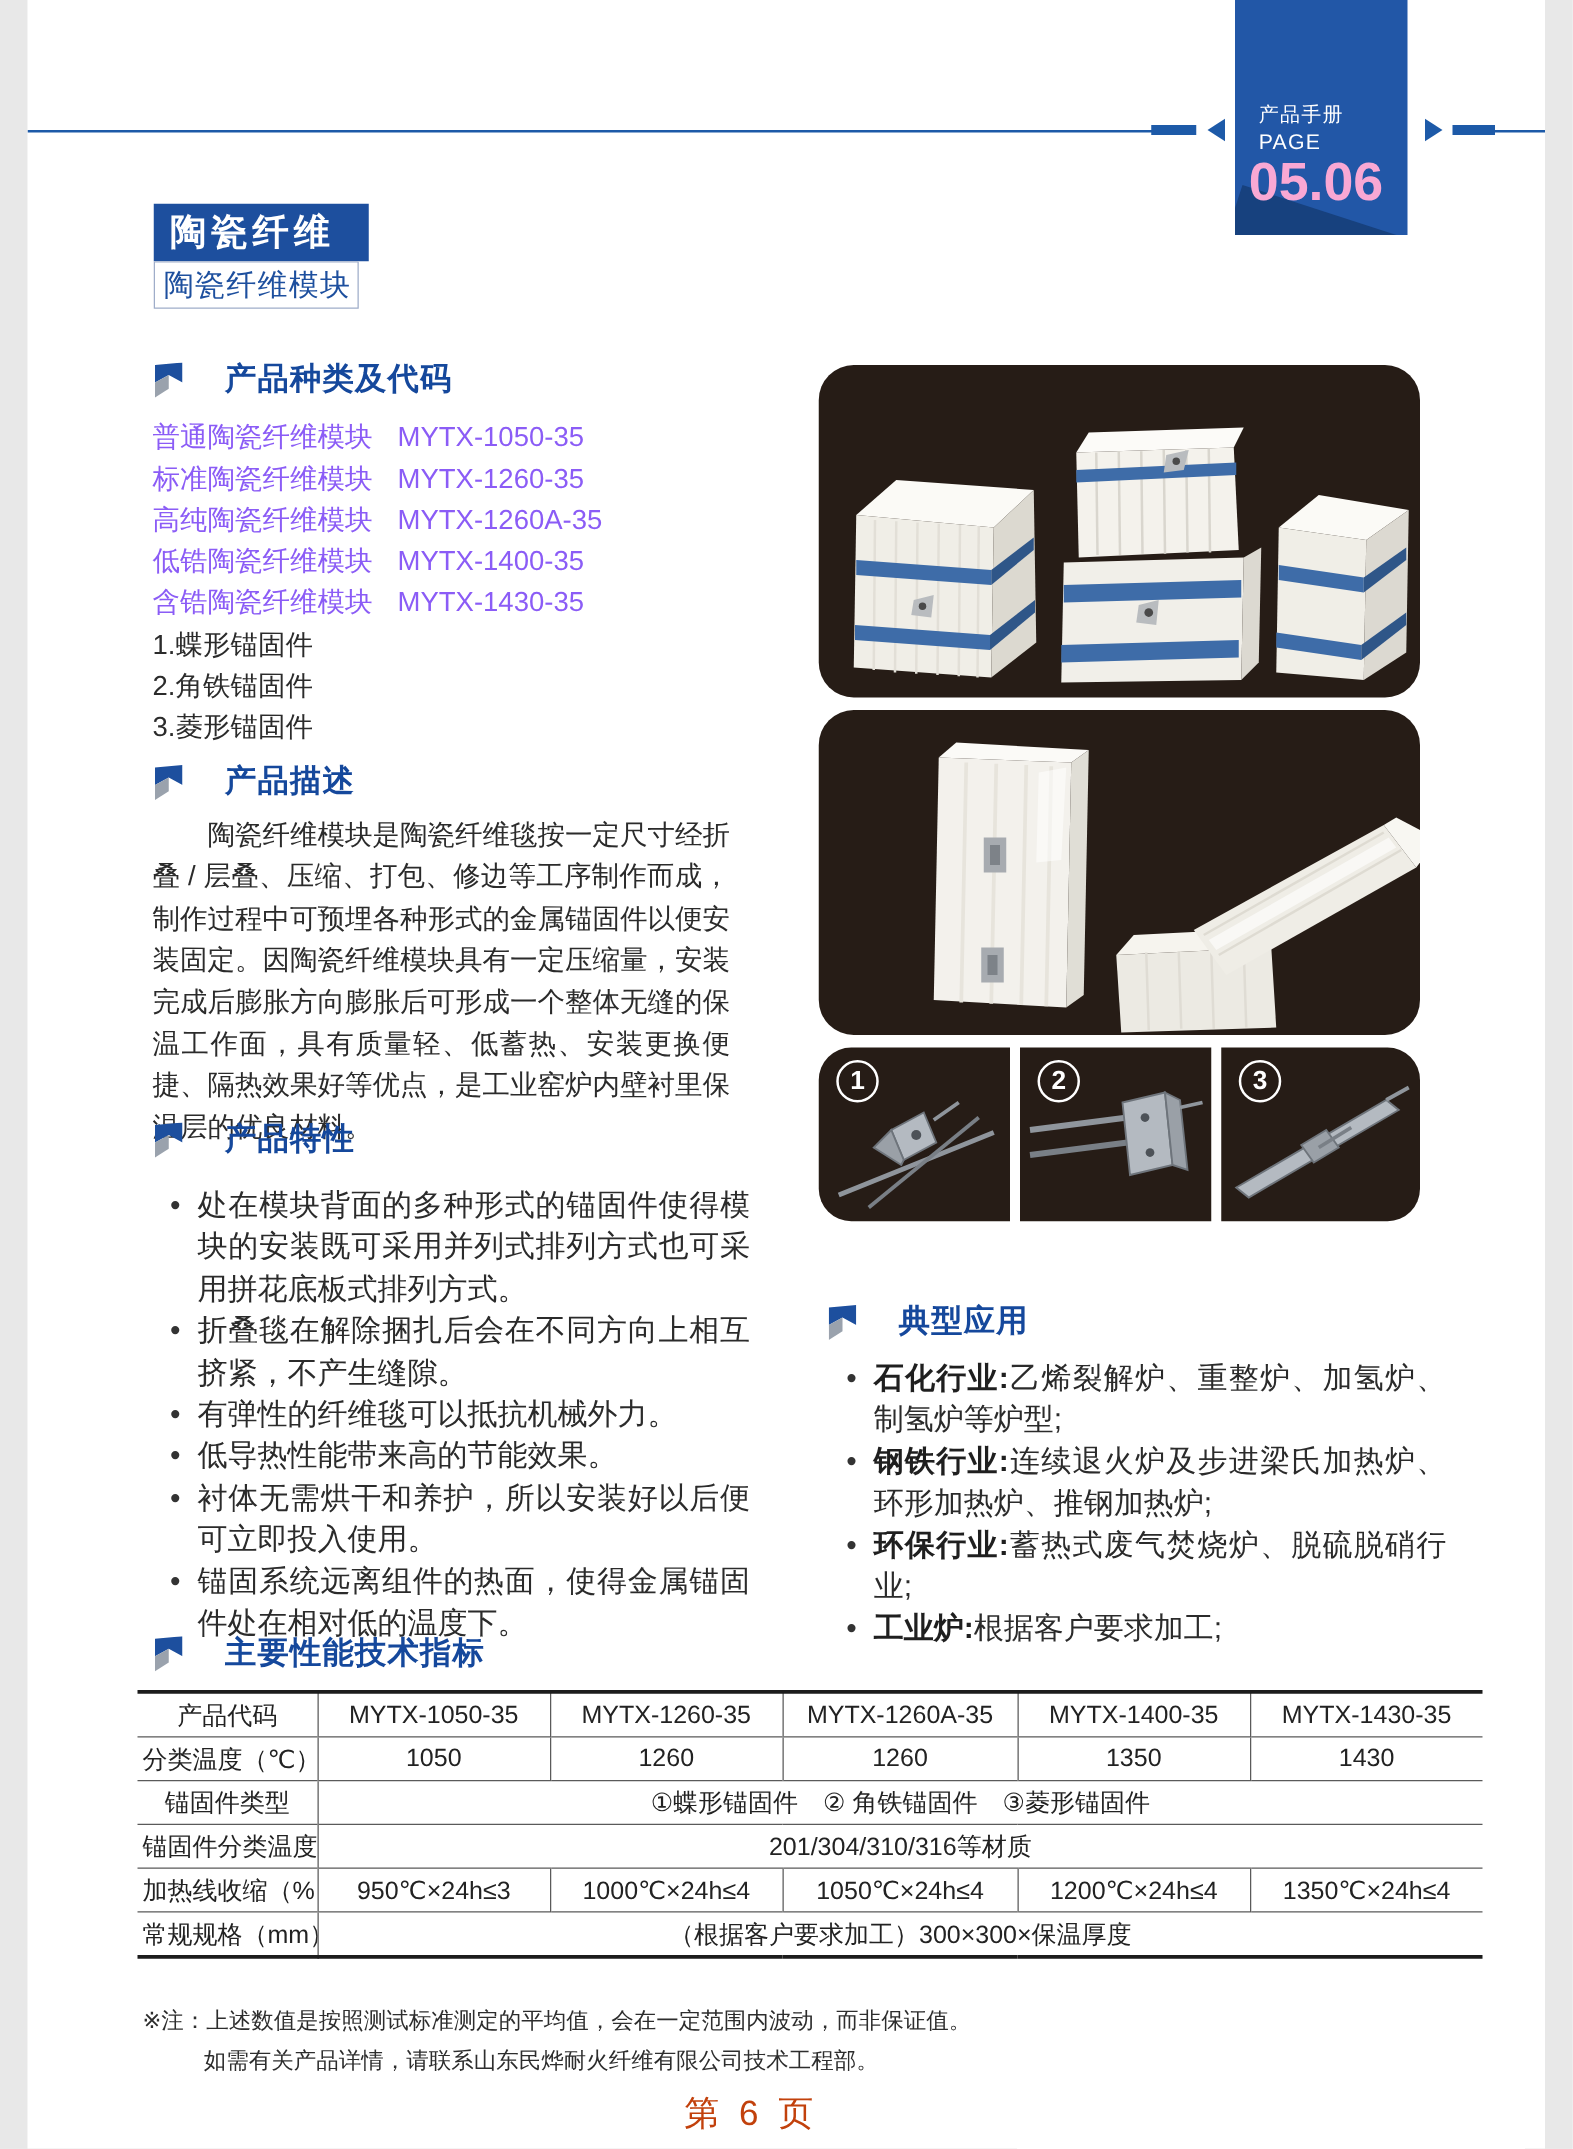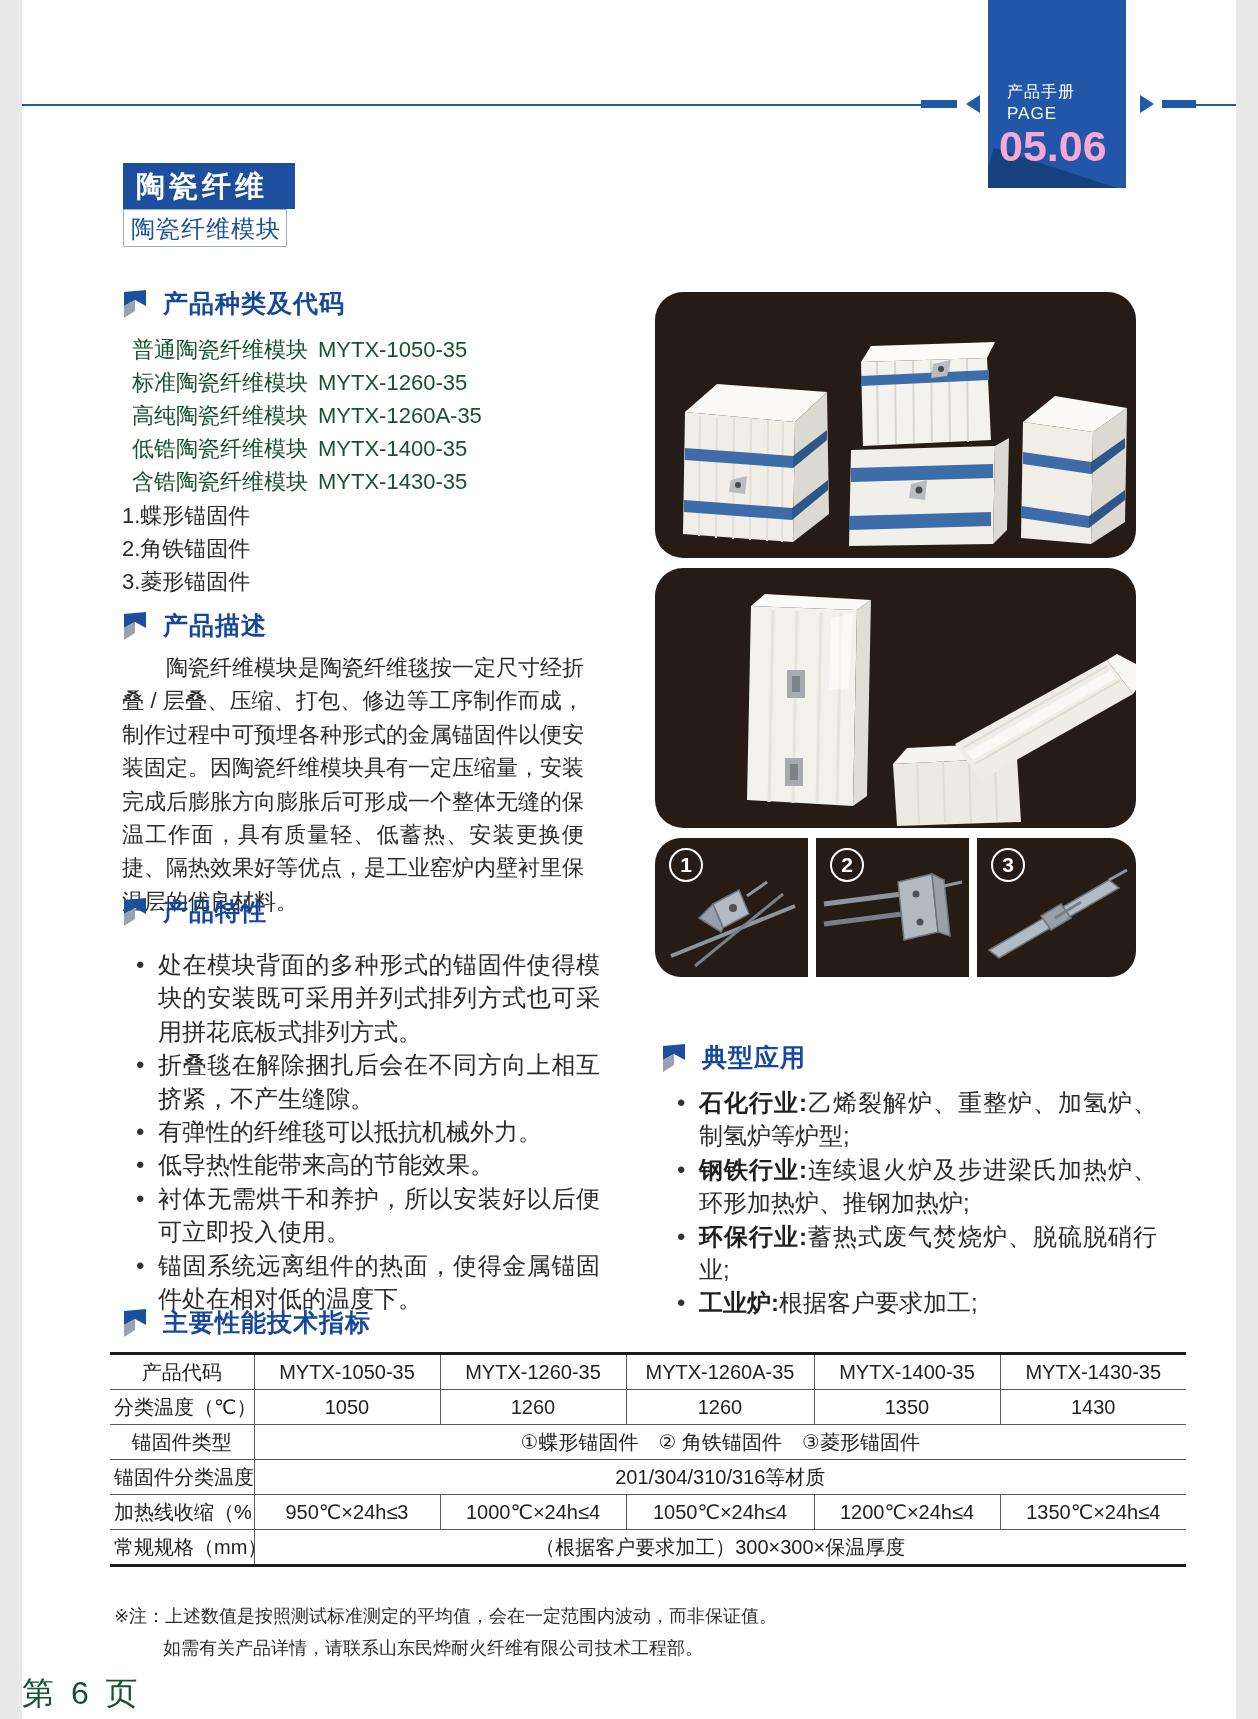--- a/index.html
+++ b/index.html
@@ -25,25 +25,25 @@
   
   .cat-box{
     position:absolute;left:101px;top:163px;width:172px;height:46px;background:#1d4f9e;
     color:#fff;font-size:29px;font-weight:bold;line-height:46px;padding-left:13px;box-sizing:border-box;letter-spacing:4px;
   }
   .sub-box{
     position:absolute;left:101px;top:209px;width:164px;height:38px;border:1px solid #9fadc9;
     color:#1d4f9e;font-size:24px;line-height:38px;padding-left:7px;box-sizing:border-box;letter-spacing:1px;background:#fff;
   }
   
-  .sec{position:absolute;display:flex;align-items:flex-start;gap:17px;}
+  .sec{position:absolute;display:flex;align-items:flex-start;gap:34px;}
   .sec .mark{width:22px;height:30px;flex:0 0 auto;margin-top:2px;}
   .sec .t{font-size:25px;font-weight:bold;color:#15489c;letter-spacing:1px;line-height:30px;}
   
-  .prod-list{position:absolute;left:100px;top:333px;width:470px;font-size:22px;line-height:33px;color:#14532d;text-align:center;}
+  .prod-list{position:absolute;left:100px;top:333px;width:470px;font-size:22px;line-height:33px;color:#8b5cf6;}
   .prod-row{display:flex;}
   .prod-row .n{width:196px;flex:0 0 auto;}
   .anchor-list{position:absolute;left:100px;top:499px;width:470px;font-size:22px;line-height:33px;color:#2b2b2b;}
   .desc{position:absolute;left:100px;top:651px;width:462px;font-size:22px;line-height:33.4px;
         text-align:justify;text-indent:2em;color:#2b2b2b;}
   ul.blist{position:absolute;margin:12px;padding:0;list-style:none;font-size:24px;line-height:33.4px;color:#2b2b2b;}
   ul.blist li{position:relative;padding-left:24px;text-align:justify;}
   ul.blist li::before{content:"•";position:absolute;left:2px;top:0;color:#333;}
   .features{left:100px;top:936px;width:466px;}
   .apps{left:641px;top:1074px;width:482px;}
@@ -64,21 +64,21 @@
   
   .spec-table{
     position:absolute;left:88px;top:1352px;width:1076px;border-collapse:collapse;table-layout:fixed;
     font-size:20px;color:#222;border-top:3px solid #1c1c1c;border-bottom:3px solid #1c1c1c;
   }
   .spec-table td{height:34px;text-align:center;vertical-align:middle;padding:0 4px;overflow:hidden;white-space:nowrap;}
   .spec-table tr + tr td{border-top:1px solid #5a5a5a;}
   .spec-table td + td{border-left:1px solid #5a5a5a;}
   .note1{position:absolute;left:92px;top:1604px;font-size:18px;color:#2d2d2d;}
   .note2{position:absolute;left:141px;top:1636px;font-size:18px;color:#2d2d2d;}
-  .footer{position:absolute;left:0;top:1672px;width:1158px;text-align:left;font-size:32px;color:#14532d;letter-spacing:4px;}
+  .footer{position:absolute;left:0;top:1672px;width:1158px;text-align:center;font-size:28px;color:#c2410c;letter-spacing:4px;}
 </style>
 </head>
 <body>
 
 <div id="page">
 
   <div class="hline" style="left:0;top:104px;width:900px;height:2px;"></div>
   <div class="hline" style="left:899px;top:100px;width:36px;height:8px;"></div>
   <div class="tri tri-left" style="left:944px;top:95px;"></div>
   <div class="tri tri-right" style="left:1118px;top:95px;"></div>

